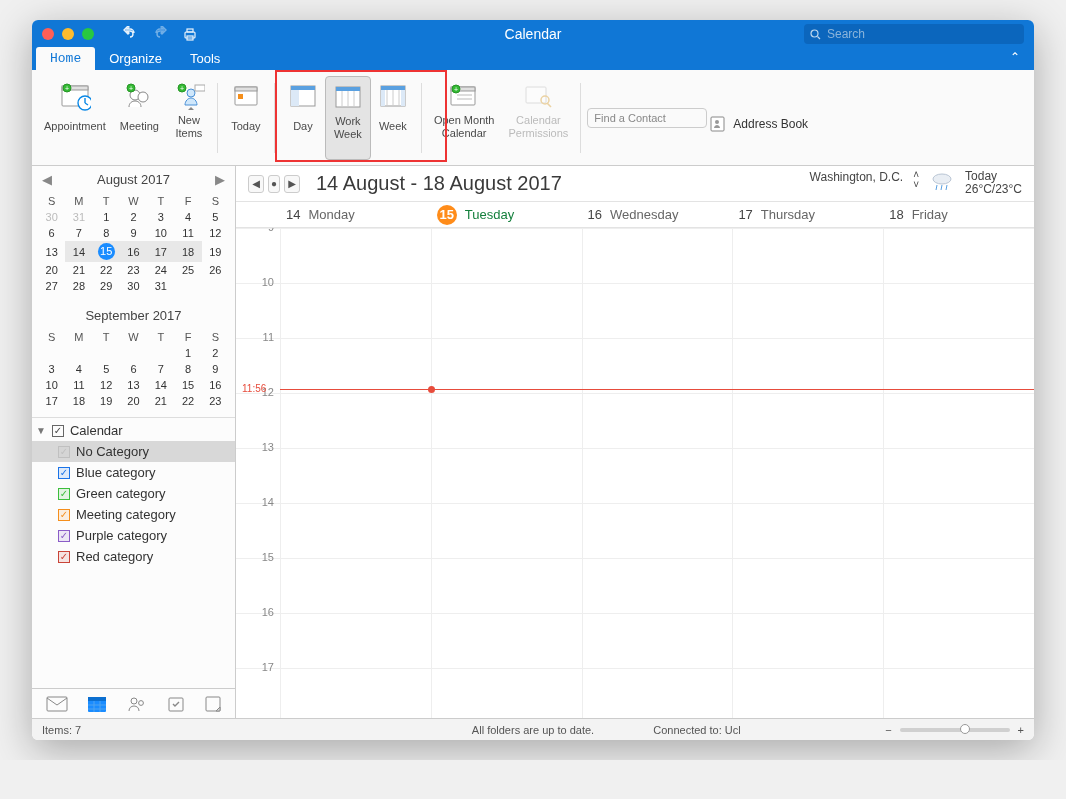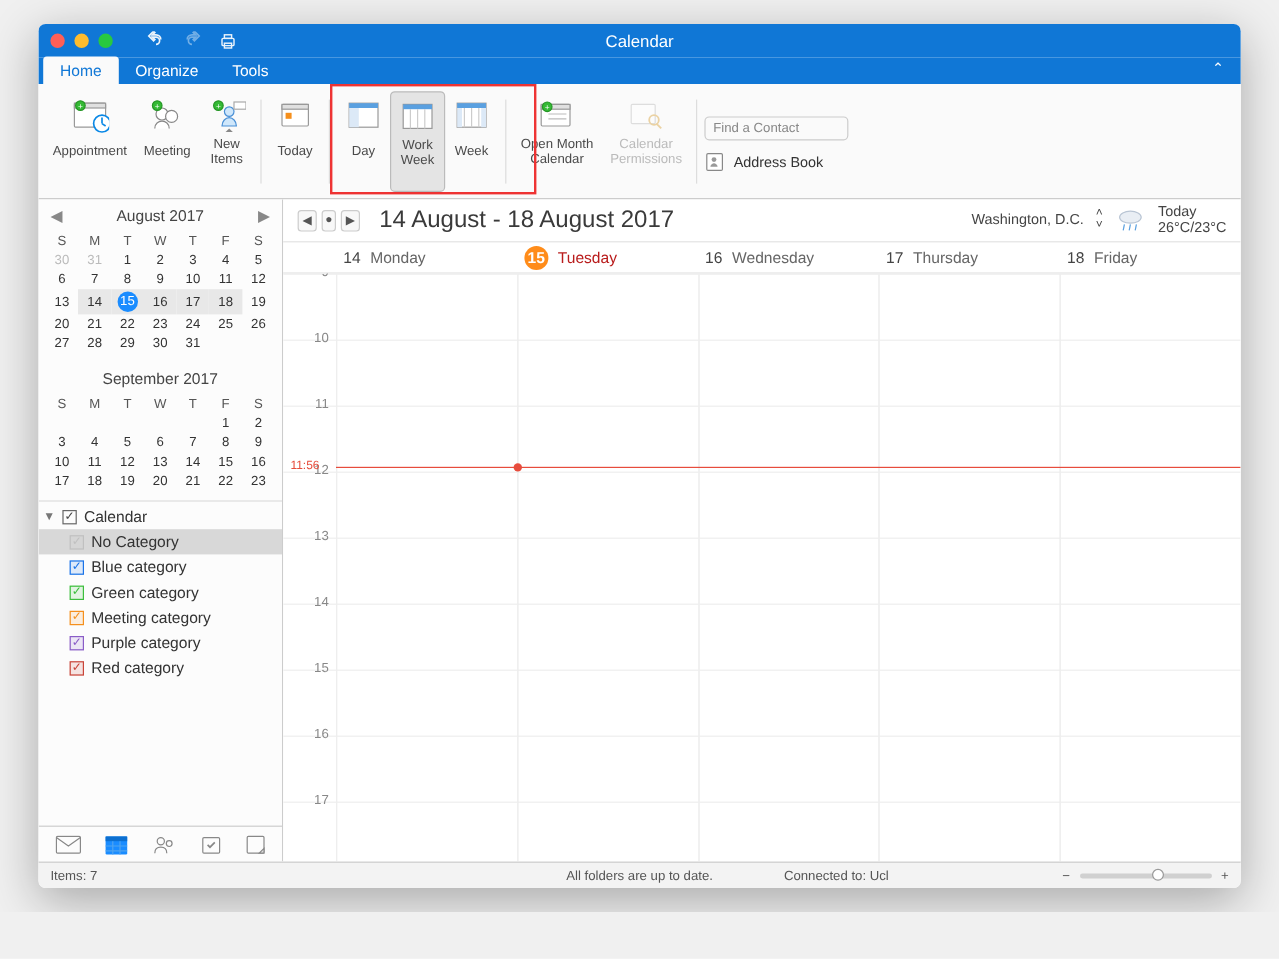--- a/index.html
+++ b/index.html
@@ -10,21 +10,21 @@
 .dot { width: 12px; height: 12px; border-radius: 50%; }
 .dot.red { background: #ff5f57; }
 .dot.yellow { background: #febc2e; }
 .dot.green { background: #28c840; }
 .qat { display: flex; gap: 14px; margin-left: 28px; }
 .qat svg { display: block; }
 .title { position: absolute; left: 50%; transform: translateX(-50%); color: #fff; font-size: 14px; }
 .search { margin-left: auto; width: 220px; height: 20px; background: #0b66bd; border-radius: 4px; display: flex; align-items: center; padding: 0 6px; color: #8ab4db; font-size: 12px; gap: 6px; }
 .tabbar { height: 22px; background: #1077d6; display: flex; align-items: flex-end; padding-left: 4px; position: relative; }
 .tab { padding: 4px 14px; color: #fff; font-size: 13px; border-radius: 3px 3px 0 0; cursor: default; }
-.tab.active { background: #fafafa; color: #1077d6; font-weight: 500; }
+.tab.active { background: #fafafa; color: #1077d6; font-weight: 500; font-family: Liberation Mono, monospace; }
 .collapse { position: absolute; right: 14px; top: 2px; color: #fff; font-size: 12px; }
 .ribbon { height: 96px; background: #fafafa; border-bottom: 1px solid #ccc; display: flex; align-items: center; padding: 4px 6px; gap: 2px; position: relative; }
 .ribbtn { display: flex; flex-direction: column; align-items: center; justify-content: flex-start; padding: 4px 6px; text-align: center; cursor: default; height: 84px; }
 .ribbtn .ico { width: 32px; height: 32px; display: flex; align-items: center; justify-content: center; margin-bottom: 2px; }
 .ribbtn .lbl { font-size: 11px; color: #4a4a4a; line-height: 1.15; min-height: 26px; display:flex; align-items:center; }
 .ribbtn.disabled .lbl { color: #bbb; }
 .vsep { width: 1px; height: 70px; background: #ddd; margin: 0 4px; }
 .findcontact { width: 120px; height: 20px; border: 1px solid #ccc; border-radius: 4px; font-size: 11px; color: #888; padding: 0 6px; display: flex; align-items: center; }
 .addrbook { display: flex; align-items: center; gap: 6px; font-size: 12px; color: #333; margin-top: 8px; }
 .highlight { position: absolute; border: 2px solid #e33; pointer-events: none; }
@@ -44,26 +44,26 @@
 .calrow.selected { background: #d8d8d8; }
 .calrow .tw { font-size: 10px; color: #777; }
 .chk { width: 12px; height: 12px; border: 1px solid #888; display:inline-flex; align-items:center; justify-content:center; font-size:10px; line-height:1; }
 .modulebar { height: 30px; border-top: 1px solid #ccc; display: flex; align-items: center; justify-content: space-around; padding: 0 4px; }
 .modulebar svg { display:block; }
 .main { flex:1; display:flex; flex-direction:column; background:#fff; }
 .mainhead { height: 36px; border-bottom: 1px solid #e3e3e3; display:flex; align-items:center; padding: 4px 12px; position:relative; }
 .navgrp { display:flex; align-items:center; gap:4px; margin-right: 16px; }
 .nbtn { width:16px; height:18px; border:1px solid #ccc; border-radius:3px; display:flex; align-items:center; justify-content:center; font-size:10px; color:#555; background:#f8f8f8; }
 .daterange { font-size: 20px; color: #3a3a3a; font-weight: 400; }
-.weather { position:absolute; right:12px; top:4px; display:flex; align-items:center; gap:10px; font-size:12px; color:#444; }
+.weather { position:absolute; right:12px; top:4px; display:flex; gap:10px; font-size:12px; color:#444; }
 .dayshdr { height: 26px; display:flex; border-bottom: 1px solid #e3e3e3; }
 .gutter { width:44px; }
 .daycol { flex:1; display:flex; align-items:center; gap:8px; padding-left:6px; font-size: 13px; color:#666; }
 .daycol.today .num { background:#ff8c1a; color:#fff; border-radius:50%; width:20px; height:20px; display:inline-flex; align-items:center; justify-content:center; font-weight:600; }
-.daycol.today .name { color:#b91c1c; font-weight:500; }
+.daycol.today .name { color:#15803d; font-weight:500; }
 .daycol .num { color:#444; }
 .grid { flex:1; position:relative; overflow:hidden; }
 .hourrow { position:absolute; left:0; right:0; height:55px; border-top:1px solid #eee; }
 .hourlabel { position:absolute; left:0; width:44px; text-align:right; padding-right:6px; font-size:11px; color:#888; transform: translateY(-7px); }
 .vline { position:absolute; top:0; bottom:0; width:1px; background:#eee; }
 .nowline { position:absolute; left:44px; right:0; height:1px; background:#e74c3c; }
 .nowlabel { position:absolute; font-size:10px; color:#e74c3c; }
 .nowdot { position:absolute; width:7px; height:7px; background:#e74c3c; border-radius:50%; transform:translate(-3px,-3px); }
 .statusbar { height: 22px; background:#f3f3f3; border-top:1px solid #ccc; display:flex; align-items:center; font-size:11px; color:#555; padding: 0 10px; gap: 24px; }
 .statusbar .center { position:absolute; left:50%; transform:translateX(-50%); }
@@ -95,20 +95,27 @@
         </span>
       <span>
           <svg width="16" height="16">
             <rect x="3" y="6" width="10" height="6" rx="1" fill="none" stroke="#eaf3fb" stroke-width="1.2"></rect>
             <rect x="5" y="3" width="6" height="3" fill="none" stroke="#eaf3fb" stroke-width="1.2"></rect>
             <rect x="5" y="10" width="6" height="4" fill="none" stroke="#eaf3fb" stroke-width="1.2"></rect>
           </svg>
         </span>
     </div>
     <div class="title">Calendar</div>
+    <div class="search">
+      <svg width="11" height="11">
+          <circle cx="4.5" cy="4.5" r="3.5" fill="none" stroke="#bcd7ef" stroke-width="1.2"></circle>
+          <line x1="7.5" y1="7.5" x2="10" y2="10" stroke="#bcd7ef" stroke-width="1.3"></line>
+        </svg>
+      <span>Search</span>
+    </div>
   </div>
 
   <div class="tabbar">
     <div class="tab active">Home</div>
     <div class="tab">Organize</div>
     <div class="tab">Tools</div>
     <div class="collapse">⌃</div>
   </div>
 
   <div class="ribbon">
@@ -226,21 +233,21 @@
           <svg width="30" height="28" opacity="0.45">
             <rect x="3" y="5" width="20" height="16" rx="1" fill="#fff" stroke="#bbb"></rect>
             <circle cx="22" cy="18" r="4" fill="none" stroke="#d9a33b" stroke-width="1.5"></circle>
             <line x1="24" y1="21" x2="28" y2="25" stroke="#d9a33b" stroke-width="1.6"></line>
           </svg>
         </div>
       <div class="lbl" style="white-space:pre-line">Calendar
 Permissions</div>
     </div>
     <div class="vsep"></div>
-    <div style="display:flex; flex-direction:column; gap:2px; padding-top:4px;">
+    <div style="display:flex; flex-direction:row; gap:2px; padding-top:4px;">
       <div class="findcontact">
           <span>Find a Contact</span>
         </div>
       <div class="addrbook">
         <svg width="18" height="16">
             <rect x="2" y="1" width="13" height="14" rx="1" fill="#fff" stroke="#888"></rect>
             <circle cx="8" cy="6" r="2" fill="#999"></circle>
             <path d="M5 12c0-2 2-3 3-3s3 1 3 3" fill="#999"></path>
           </svg>
         <span>Address Book</span>

